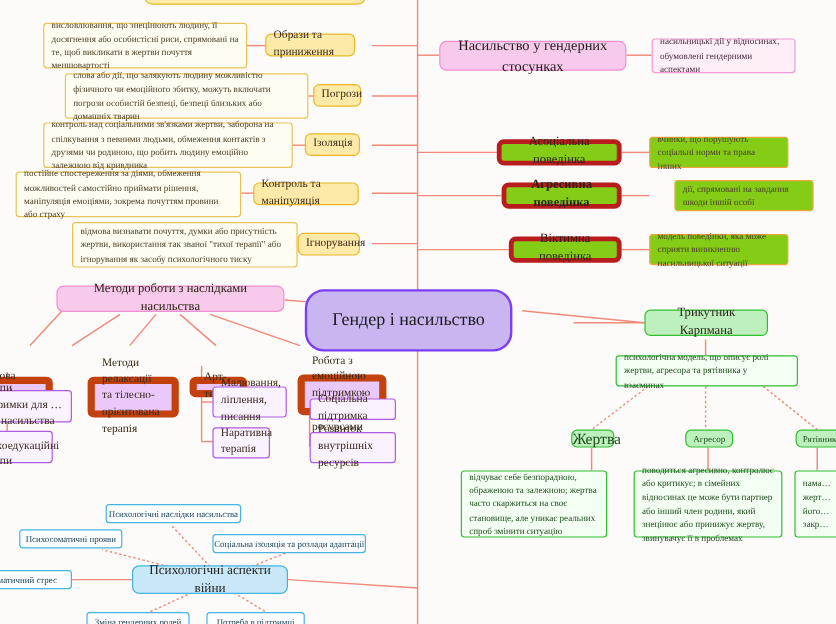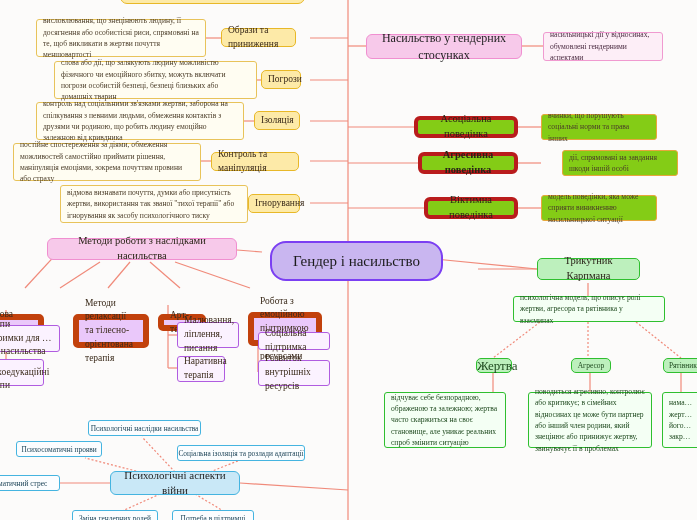--- a/index.html
+++ b/index.html
@@ -188,21 +188,21 @@
     <span class="txt lbl-desc">дії, спрямовані на завдання шкоди іншій особі</span>
   </div>
 
   <div class="node n-orange" style="left:424px;top:197px;width:94px;height:22px;justify-content:center;">
     <span class="txt lbl-mid" style="text-align:center;">Віктимна поведінка</span>
   </div>
   <div class="node n-orangedesc" style="left:541px;top:195px;width:116px;height:26px;">
     <span class="txt lbl-desc">модель поведінки, яка може сприяти виникненню насильницької ситуації</span>
   </div>
 
-  <div class="node n-center" style="left:270px;top:241px;width:173px;height:40px;">
+  <div class="node n-center" style="left:254px;top:241px;width:173px;height:52px;">
     <span class="txt center-txt" style="text-align:center;">Гендер і насильство</span>
   </div>
 
   <div class="node n-pink" style="left:47px;top:238px;width:190px;height:22px;justify-content:center;">
     <span class="txt lbl-mid" style="text-align:center;">Методи роботи з наслідками насильства</span>
   </div>
 
   <div class="node n-violet" style="left:-26px;top:286px;width:70px;height:30px;">
     <span class="txt lbl">…кова терапія та …тримки</span>
   </div>

